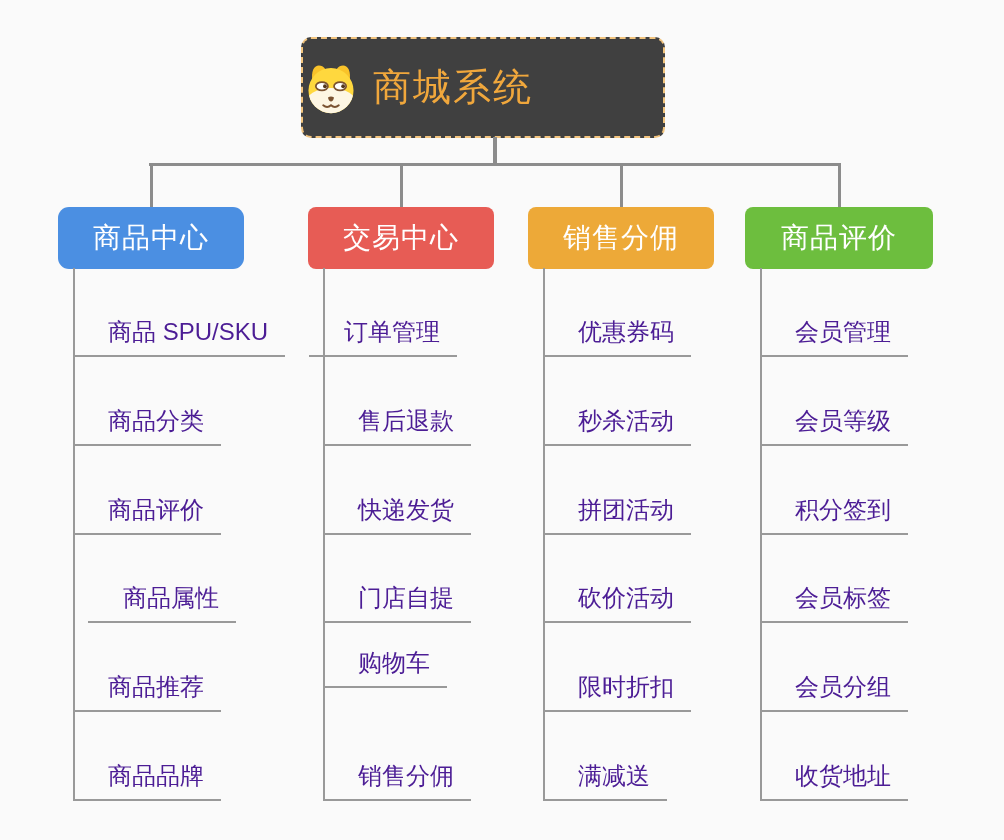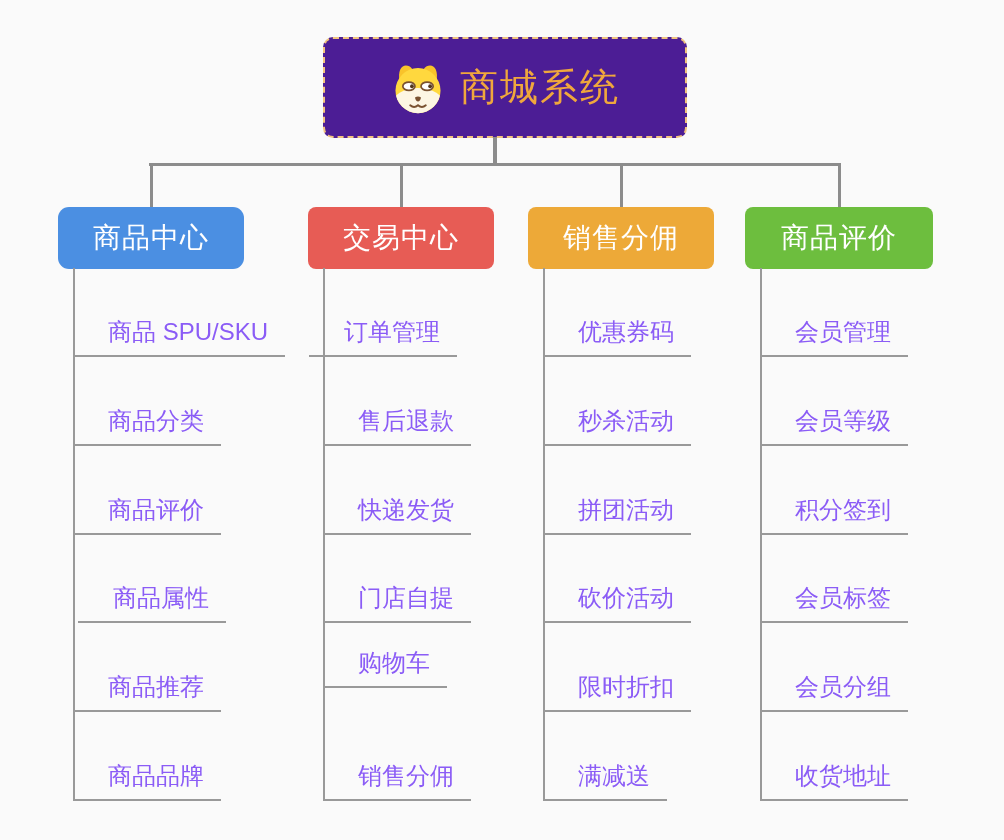--- a/index.html
+++ b/index.html
@@ -9,29 +9,28 @@
   }
   .stage{
     position:relative;
     width:1004px;
     height:840px;
     background:#fafafa;
     overflow:hidden;
   }
   .root-node{
     position:absolute;
-    left:323px; top:37px;
+    left:301px; top:37px;
     width:364px; height:101px;
-    background:#4c1d95;
+    background:#404040;
     border:2px dashed #f2c47e;
     border-radius:10px;
     box-sizing:border-box;
     display:flex;
     align-items:center;
-    justify-content:center;
     gap:14px;
     cursor:pointer;
   }
   .root-title{
     font-size:38px;
     letter-spacing:2px;
     color:#f0a73c;
   }
   .line{
     position:absolute;
@@ -54,21 +53,21 @@
   .vline{
     position:absolute;
     width:2px;
     background:#999999;
   }
   .sub-item{
     position:absolute;
     height:34px;
     line-height:34px;
     font-size:24px;
-    color:#8b5cf6;
+    color:#4c1d95;
     padding:0 17px 6px 35px;
     border-bottom:2px solid #999999;
     white-space:nowrap;
     cursor:pointer;
   }
 </style>
 </head>
 <body>
 
 <div class="stage">
@@ -99,21 +98,21 @@
   <div class="line" style="left:493px; top:137px; width:4px; height:28px;"></div>
   <div class="line" style="left:149px; top:163px; width:692px; height:3px;"></div>
 
   <div id="branches">
       <div class="line" style="left: 150px; top: 163px; width: 3px; height: 44px;"></div>
       <div class="bnode" style="left: 58px; width: 186px; background: rgb(75, 143, 226); border-radius: 11px;">商品中心</div>
       <div class="vline" style="left: 73px; top: 268px; height: 533px;"></div>
       <div class="sub-item" style="left: 73px; top: 315px;">商品 SPU/SKU</div>
       <div class="sub-item" style="left: 73px; top: 404px;">商品分类</div>
       <div class="sub-item" style="left: 73px; top: 493px;">商品评价</div>
-      <div class="sub-item" style="left: 78px; top: 581px;">商品属性</div>
+      <div class="sub-item" style="left: 88px; top: 581px;">商品属性</div>
       <div class="sub-item" style="left: 73px; top: 670px;">商品推荐</div>
       <div class="sub-item" style="left: 73px; top: 759px;">商品品牌</div>
       <div class="line" style="left: 400px; top: 163px; width: 3px; height: 44px;"></div>
       <div class="bnode" style="left: 308px; width: 186px; background: rgb(231, 92, 85);">交易中心</div>
       <div class="vline" style="left: 323px; top: 268px; height: 533px;"></div>
       <div class="sub-item" style="left: 309px; top: 315px;">订单管理</div>
       <div class="sub-item" style="left: 323px; top: 404px;">售后退款</div>
       <div class="sub-item" style="left: 323px; top: 493px;">快递发货</div>
       <div class="sub-item" style="left: 323px; top: 581px;">门店自提</div>
       <div class="sub-item" style="left: 323px; top: 646px;">购物车</div>

